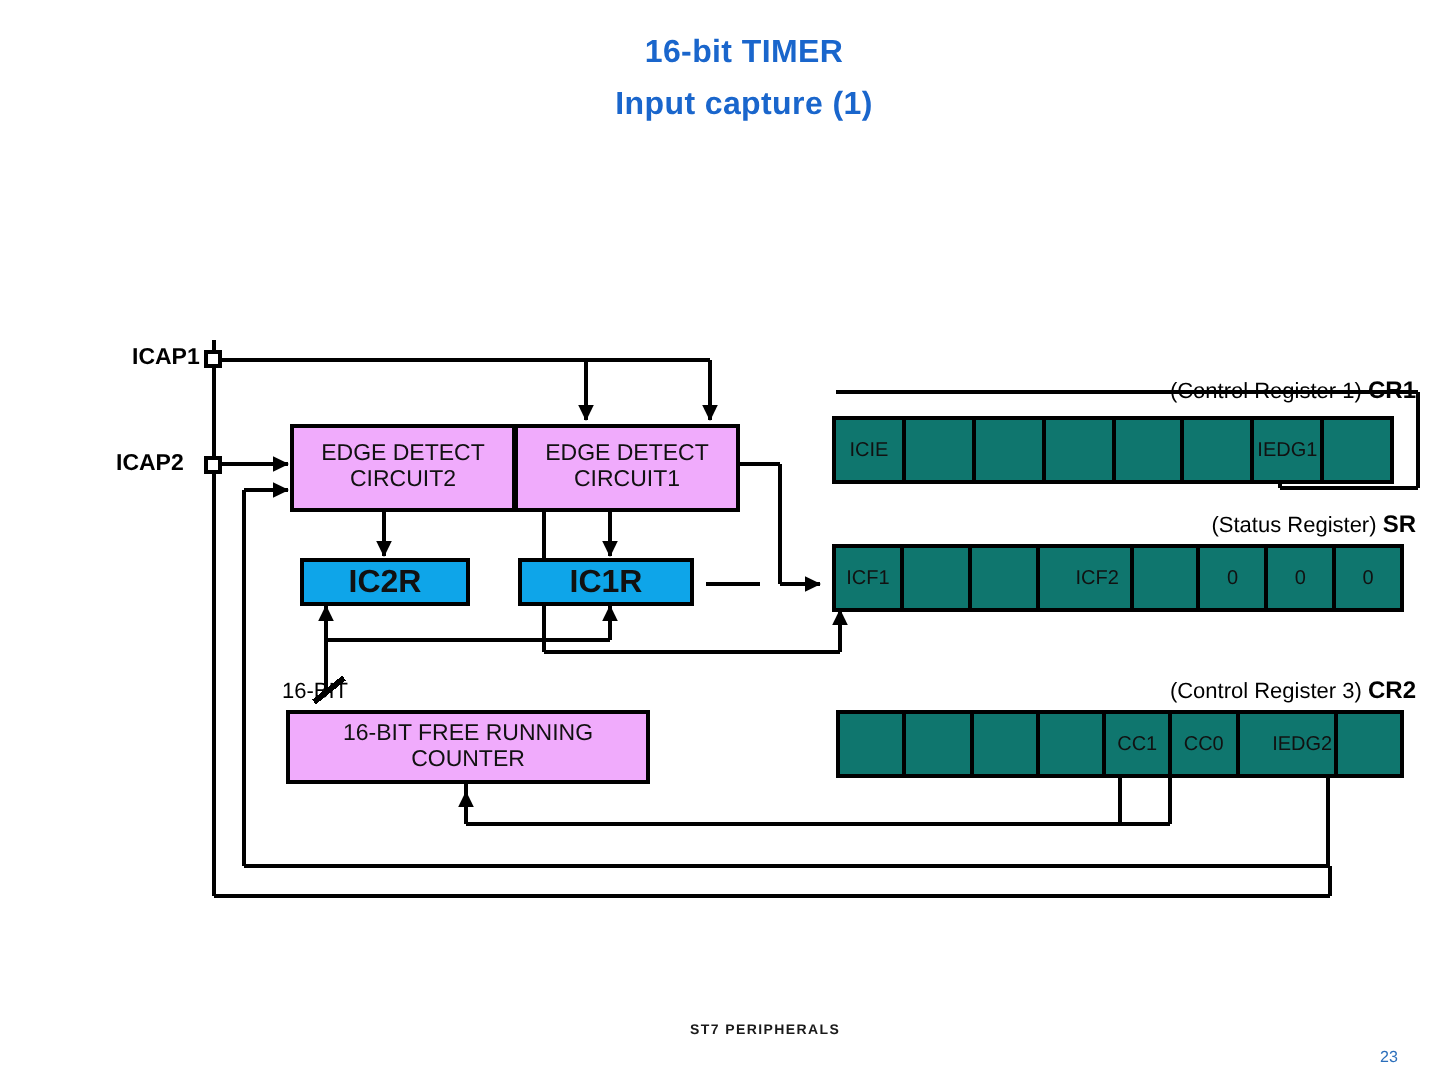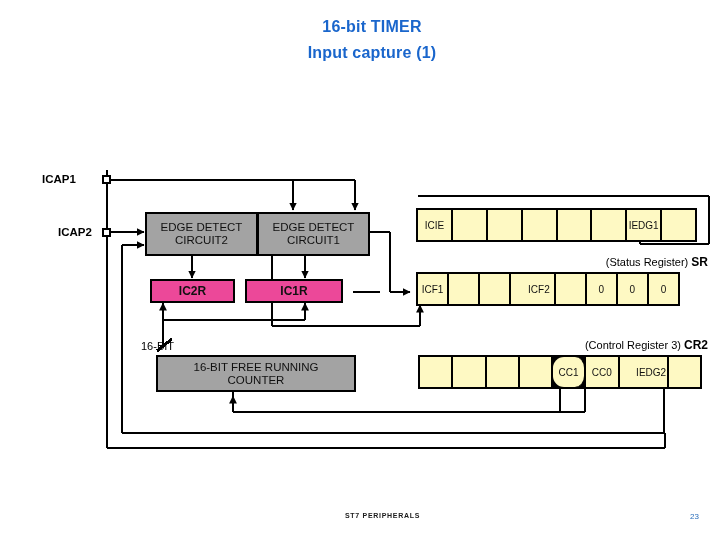--- a/index.html
+++ b/index.html
@@ -17,46 +17,46 @@
 
   
   #wires{position:absolute;left:0;top:0;width:720px;height:540px;}
 
   
   .box{
     position:absolute;box-sizing:border-box;border:2px solid #000;
     display:flex;align-items:center;justify-content:center;
     text-align:center;font-size:11.5px;color:#111;line-height:13px;
   }
-  .box.yellow{background:#a3a3a3;}
-  .box.green{background:#ec4899;font-weight:bold;font-size:12px;}
+  .box.yellow{background:#f0abfc;}
+  .box.green{background:#0ea5e9;font-weight:bold;font-size:16px;}
 
   
   .reg{position:absolute;display:flex;box-sizing:border-box;
        border:2px solid #000;background:#000;}
   .reg .cell{
-    box-sizing:border-box;background:#fef9c3;border-right:2px solid #000;
+    box-sizing:border-box;background:#0f766e;border-right:2px solid #000;
     display:flex;align-items:center;justify-content:center;
     font-size:10px;color:#111;overflow:hidden;white-space:nowrap;
   }
   .reg .cell:last-child{border-right:none;}
 
   
   .lbl{position:absolute;font-size:11px;color:#000;white-space:nowrap;}
   .lbl.pin{font-weight:bold;font-size:11.5px;}
   .reglbl{position:absolute;font-size:11px;color:#000;white-space:nowrap;text-align:right;}
   .reglbl b{font-weight:bold;font-size:12px;}
 
   
   .pinsq{position:absolute;width:9px;height:9px;border:2px solid #000;background:#fff;box-sizing:border-box;}
 
   
   .footer-text{position:absolute;left:345px;top:512px;font-size:7px;
     letter-spacing:.7px;color:#1a1a1a;font-weight:bold;}
-  .footer-page{position:absolute;left:690px;top:512px;font-size:8px;
+  .footer-page{position:absolute;left:690px;top:524px;font-size:8px;
     color:#2a6ebb;font-weight:normal;}
 </style>
 </head>
 <body>
 
 <div id="stage">
 
   <div class="title">
     <span>16-bit TIMER</span>
     <span class="l2">Input capture (1)</span>
@@ -119,81 +119,84 @@
       <path d="M709,196 L418,196"></path>
       <path d="M709,244 L640,244"></path>
       <path d="M640,244 L640,241"></path>
 
       <path d="M107,400 L107,448"></path>
       <path d="M107,448 L665,448"></path>
       <path d="M665,448 L665,433"></path>
     </g>
   </svg>
 
-  <div class="lbl pin" style="left:42px;top:173px;">ICAP1</div>
+  <div class="lbl pin" style="left:66px;top:173px;">ICAP1</div>
   <div class="pinsq" style="left:102px;top:175px;"></div>
 
   <div class="lbl pin" style="left:58px;top:226px;">ICAP2</div>
   <div class="pinsq" style="left:102px;top:228px;"></div>
 
   <div class="box yellow" style="left:145px;top:212px;width:113px;height:44px;flex-direction:column;">
     <span>EDGE DETECT</span>
     <span>CIRCUIT2</span>
   </div>
 
   <div class="box yellow" style="left:257px;top:212px;width:113px;height:44px;flex-direction:column;">
     <span>EDGE DETECT</span>
     <span>CIRCUIT1</span>
   </div>
 
   <div class="box green" style="left:150px;top:279px;width:85px;height:24px;">IC2R</div>
 
-  <div class="box green" style="left:245px;top:279px;width:98px;height:24px;">IC1R</div>
-
-  <div class="box yellow" style="left:156px;top:355px;width:200px;height:37px;flex-direction:column;">
+  <div class="box green" style="left:259px;top:279px;width:88px;height:24px;">IC1R</div>
+
+  <div class="box yellow" style="left:143px;top:355px;width:182px;height:37px;flex-direction:column;">
     <span>16-BIT   FREE RUNNING</span>
     <span>COUNTER</span>
   </div>
 
   <div class="lbl" style="left:141px;top:340px;">16-BIT</div>
 
+  <div class="reglbl" style="left:440px;top:188px;width:268px;">
+    <span>(Control Register 1) </span><b>CR1</b>
+  </div>
   <div class="reg" id="reg-cr1" style="left:416px;top:208px;width:281px;height:34px;">
       <div class="cell" style="flex: 1 1 0px;">ICIE</div>
       <div class="cell" style="flex: 1 1 0px;"></div>
       <div class="cell" style="flex: 1 1 0px;"></div>
       <div class="cell" style="flex: 1 1 0px;"></div>
       <div class="cell" style="flex: 1 1 0px;"></div>
       <div class="cell" style="flex: 1 1 0px;"></div>
       <div class="cell" style="flex: 1 1 0px; text-align: center;">IEDG1</div>
       <div class="cell" style="flex: 1 1 0px;"></div>
     </div>
 
   <div class="reglbl" style="left:440px;top:255px;width:268px;">
     <span>(Status Register) </span><b>SR</b>
   </div>
-  <div class="reg" id="reg-sr" style="left:416px;top:272px;width:264px;height:34px;">
+  <div class="reg" id="reg-sr" style="left:416px;top:272px;width:286px;height:34px;">
       <div class="cell" style="flex: 1 1 0px;">ICF1</div>
       <div class="cell" style="flex: 1 1 0px;"></div>
       <div class="cell" style="flex: 1 1 0px;"></div>
       <div class="cell" style="flex: 1 1 0px; padding-left: 13px;">ICF2</div>
       <div class="cell" style="flex: 1 1 0px;"></div>
       <div class="cell" style="flex: 1 1 0px;">0</div>
       <div class="cell" style="flex: 1 1 0px;">0</div>
       <div class="cell" style="flex: 1 1 0px;">0</div>
     </div>
 
   <div class="reglbl" style="left:440px;top:338px;width:268px;">
     <span>(Control Register 3) </span><b>CR2</b>
   </div>
   <div class="reg" id="reg-cr2" style="left:418px;top:355px;width:284px;height:34px;">
       <div class="cell" style="flex: 1 1 0px;"></div>
       <div class="cell" style="flex: 1 1 0px;"></div>
       <div class="cell" style="flex: 1 1 0px;"></div>
       <div class="cell" style="flex: 1 1 0px;"></div>
-      <div class="cell" style="flex: 1 1 0px; border-radius: 11px;">CC1</div>
+      <div class="cell" style="flex: 1 1 0px;">CC1</div>
       <div class="cell" style="flex: 1 1 0px; text-align: right;">CC0</div>
       <div class="cell" style="flex: 1 1 0px; padding-left: 16px;">IEDG2</div>
       <div class="cell" style="flex: 1 1 0px;"></div>
     </div>
 
   <div class="footer-text">ST7 PERIPHERALS</div>
   <div class="footer-page">23</div>
 
 </div>
 

